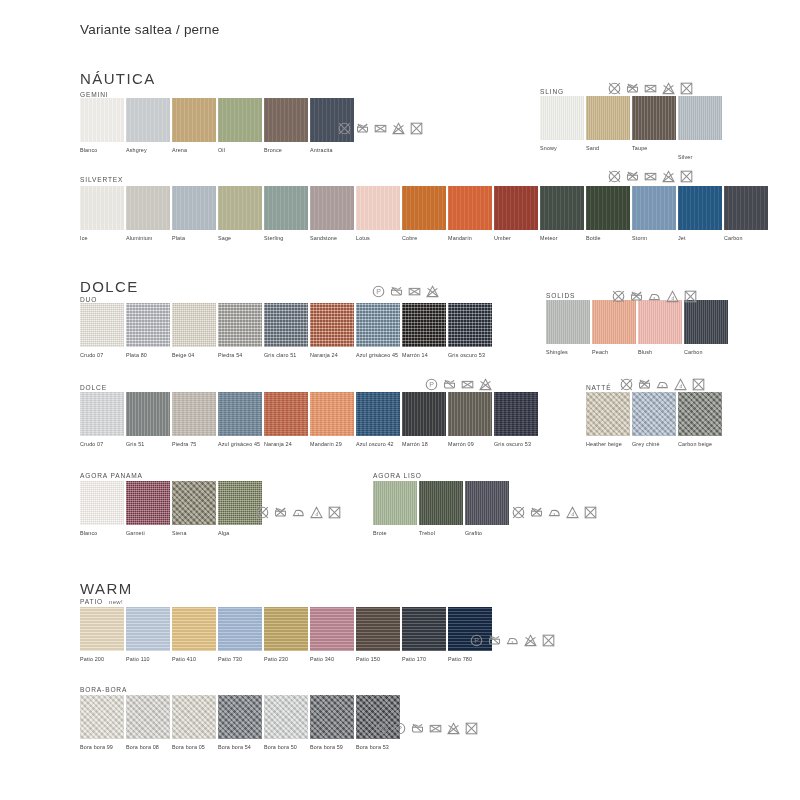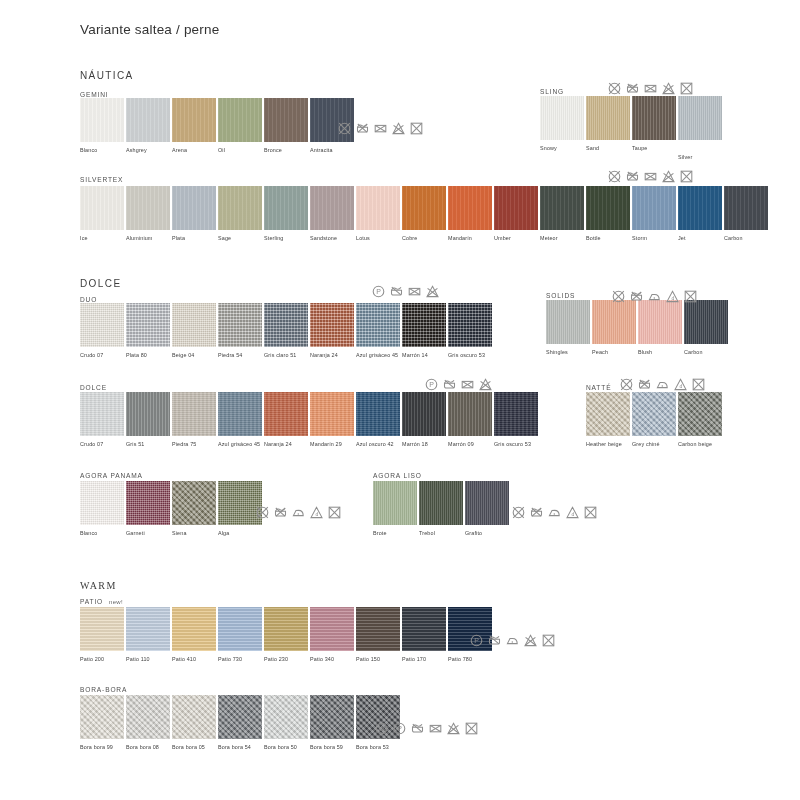--- a/index.html
+++ b/index.html
@@ -22,21 +22,21 @@
     letter-spacing: .2px;
   }
 
   .group-title {
     position: absolute;
     font-size: 9px;
     letter-spacing: 1.1px;
     color: #4a4a4a;
     font-weight: 400;
   }
-  .group-title.big { font-size: 10px; letter-spacing: 1.4px; color: #3d3d3d; }
+  .group-title.big { font-size: 15px; letter-spacing: 1.4px; color: #3d3d3d; }
 
   .family-name {
     position: absolute;
     font-size: 6.6px;
     letter-spacing: .85px;
     color: #4f4f4f;
   }
   .family-name .tag-new {
     font-size: 6px;
     letter-spacing: .3px;
@@ -103,21 +103,21 @@
 </head>
 <body>
 
 <div class="page">
 
   <div class="page-title">Variante saltea / perne</div>
 
   <div id="groups-layer">
       <div class="group-title big" style="left: 80px; top: 70px;">NÁUTICA</div>
       <div class="group-title big" style="left: 80px; top: 278px;">DOLCE</div>
-      <div class="group-title big" style="left: 80px; top: 580px; font-family: Liberation Serif, serif;">WARM</div>
+      <div class="group-title big" style="left: 80px; top: 580px;">WARM</div>
     </div>
   <div id="families-layer">
       <div class="family-name" style="left: 80px; top: 91px;"><span>GEMINI</span></div>
       <div class="swatch-row" style="left: 80px; top: 98px;">
         <div class="swatch-cell">
           <div class="swatch tex-vinyl" style="background-color: rgb(242, 241, 237);"></div>
           <div class="swatch-label">Blanco</div>
         </div>
         <div class="swatch-cell">
           <div class="swatch tex-vinyl" style="background-color: rgb(206, 210, 212);"></div>

